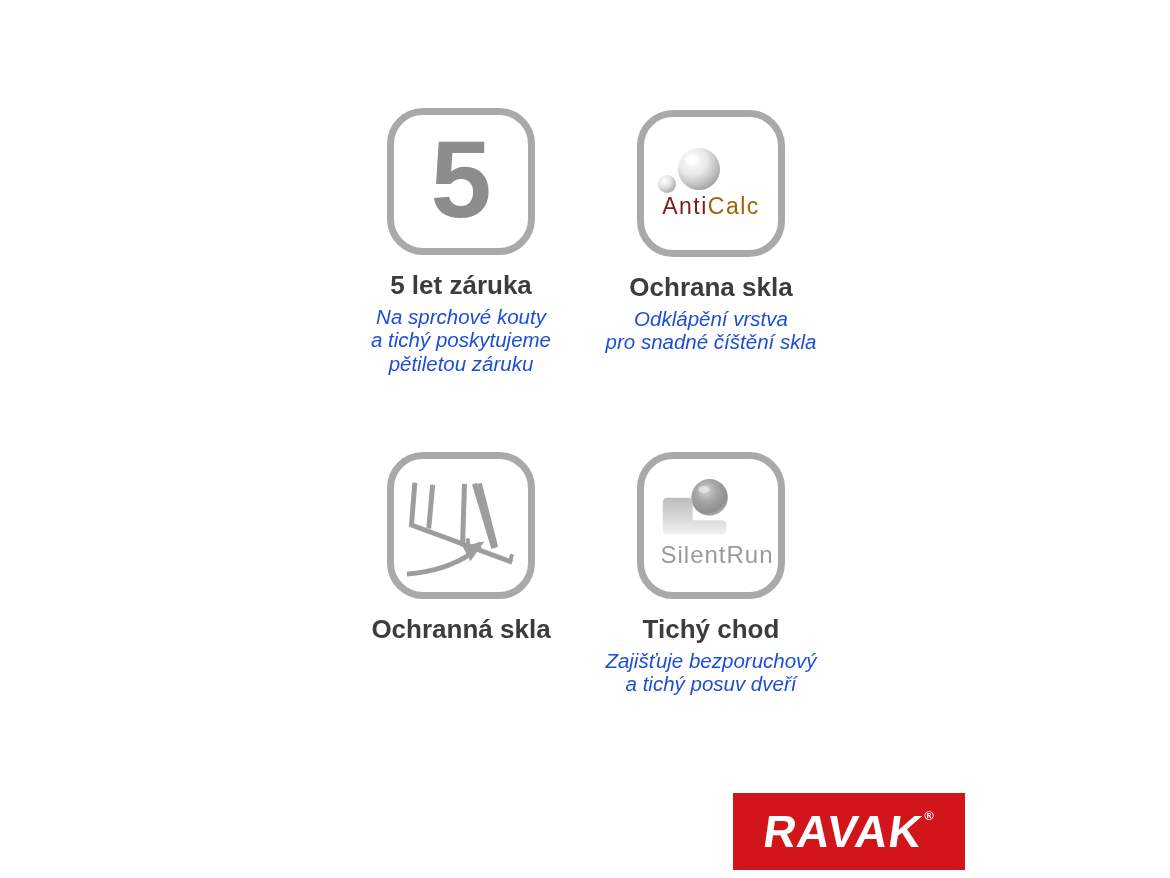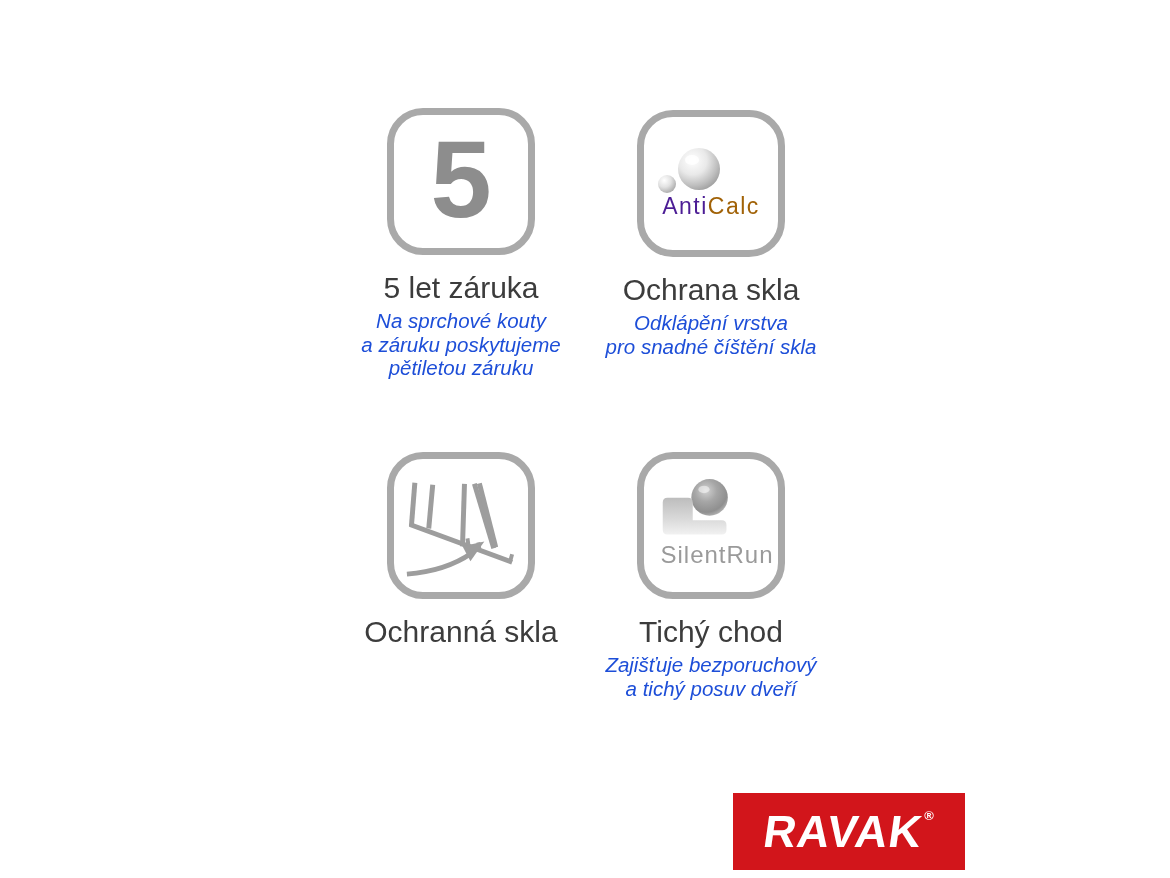--- a/index.html
+++ b/index.html
@@ -17,28 +17,28 @@
     border:7px solid #a9a9a9;border-radius:36px;box-sizing:border-box;
     background:#ffffff;
   }
   .icon-flex{display:flex;align-items:center;justify-content:center;}
   .five{font-size:110px;font-weight:bold;color:#8d8d8d;line-height:1;padding-bottom:6px;}
   .icon-svg{position:absolute;left:0;top:0;width:100%;height:100%;}
   .anticalc-label{
     position:absolute;left:0;width:100%;top:76px;
     font-size:23px;letter-spacing:1.5px;white-space:nowrap;
   }
-  .anticalc-dark{color:#4c1d95;}
+  .anticalc-dark{color:#7f1d1d;}
   .anticalc-light{color:#a16207;}
   .silentrun-label{
     position:absolute;left:6px;width:100%;top:82px;
     font-size:24px;letter-spacing:1px;color:#9a9a9a;white-space:nowrap;
   }
   .feature-title{
-    margin:16px 0 5px 0;font-size:30px;font-weight:normal;color:#3c3c3c;
+    margin:16px 0 5px 0;font-size:26px;font-weight:bold;color:#3c3c3c;
     line-height:1.1;white-space:nowrap;
   }
   .feature-sub{font-style:italic;font-size:20.5px;line-height:23.5px;color:#1d4ed8;}
   .feature-sub div{white-space:nowrap;}
   .logo-box{
     position:absolute;left:733px;top:793px;width:232px;height:77px;
     background:#d2151b;display:flex;align-items:center;justify-content:center;
   }
   .logo-text{
     color:#ffffff;font-weight:bold;font-size:45px;letter-spacing:1px;
@@ -51,21 +51,21 @@
 
 <div class="canvas">
 
   <section class="cell cell-tl">
     <div class="icon-box icon-flex">
       <div class="five">5</div>
     </div>
     <h3 class="feature-title">5 let záruka</h3>
     <div class="feature-sub">
       <div>Na sprchové kouty</div>
-      <div>a záruku poskytujeme</div>
+      <div>a tichý poskytujeme</div>
       <div>pětiletou záruku</div>
     </div>
   </section>
 
   <section class="cell cell-tr">
     <div class="icon-box">
       <svg class="icon-svg" viewBox="0 0 134 131" xmlns="http://www.w3.org/2000/svg">
         <defs>
           <radialGradient id="gBig" cx="35%" cy="30%" r="75%">
             <stop offset="0%" stop-color="#ffffff"></stop>

